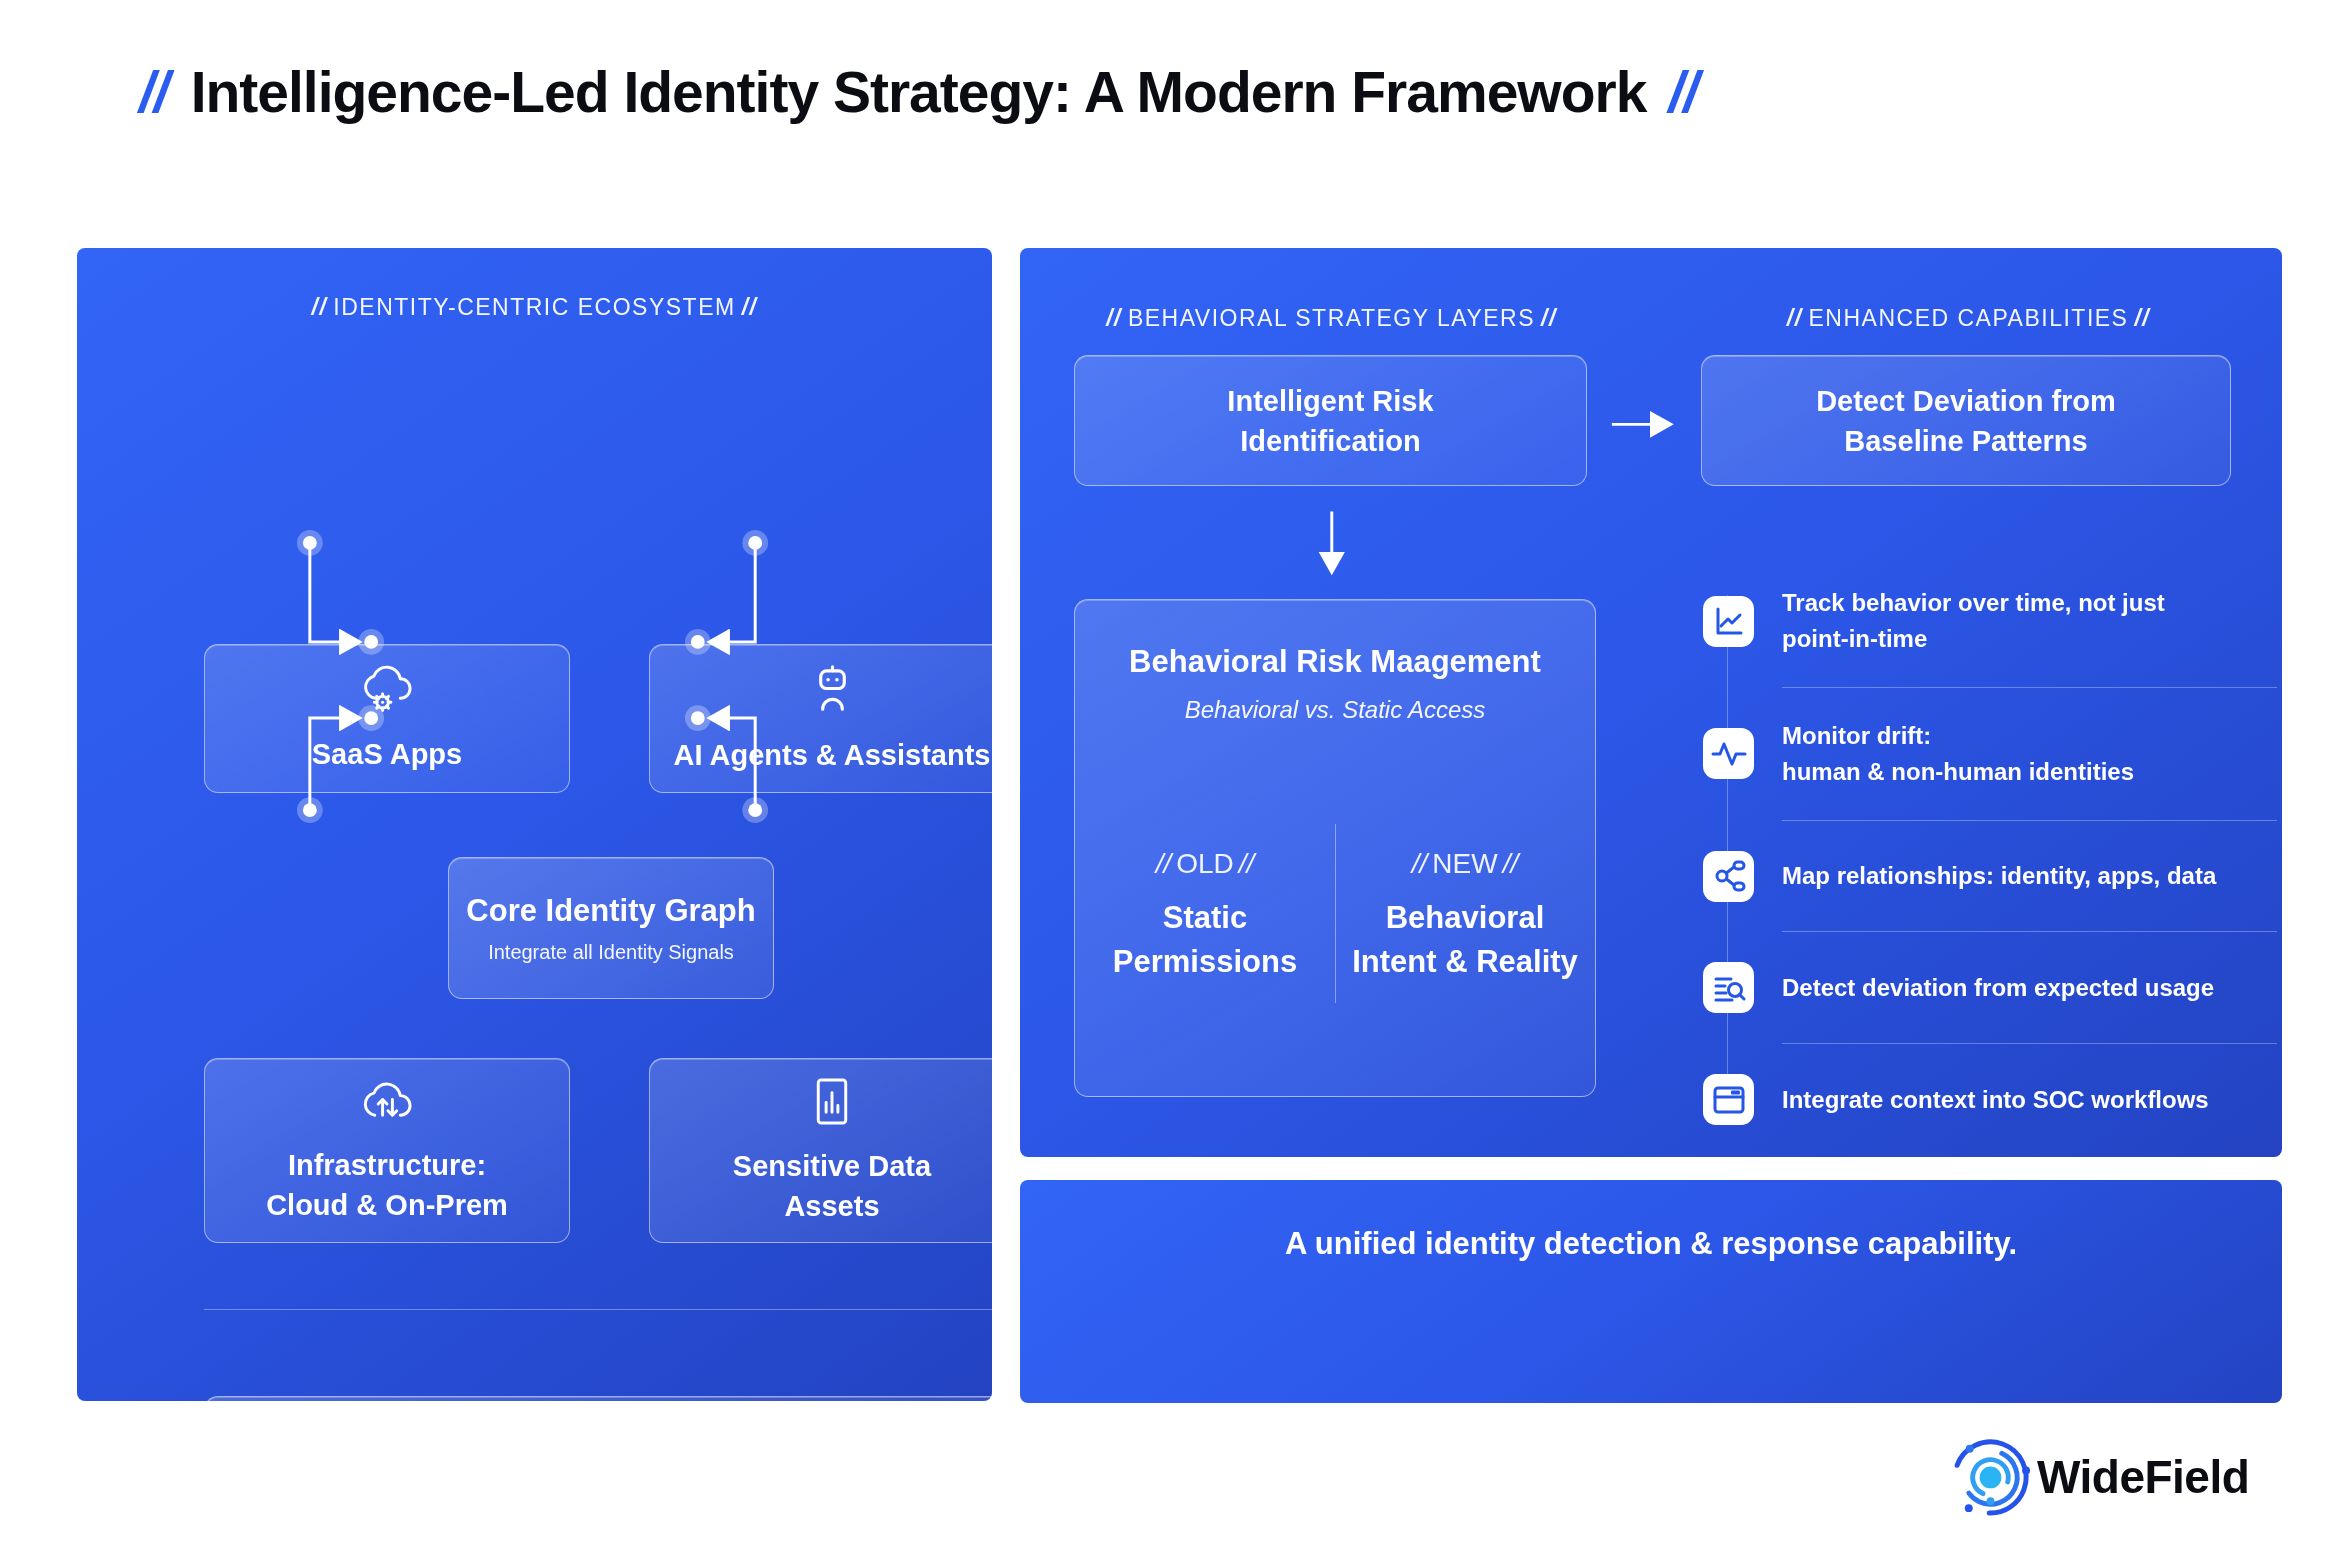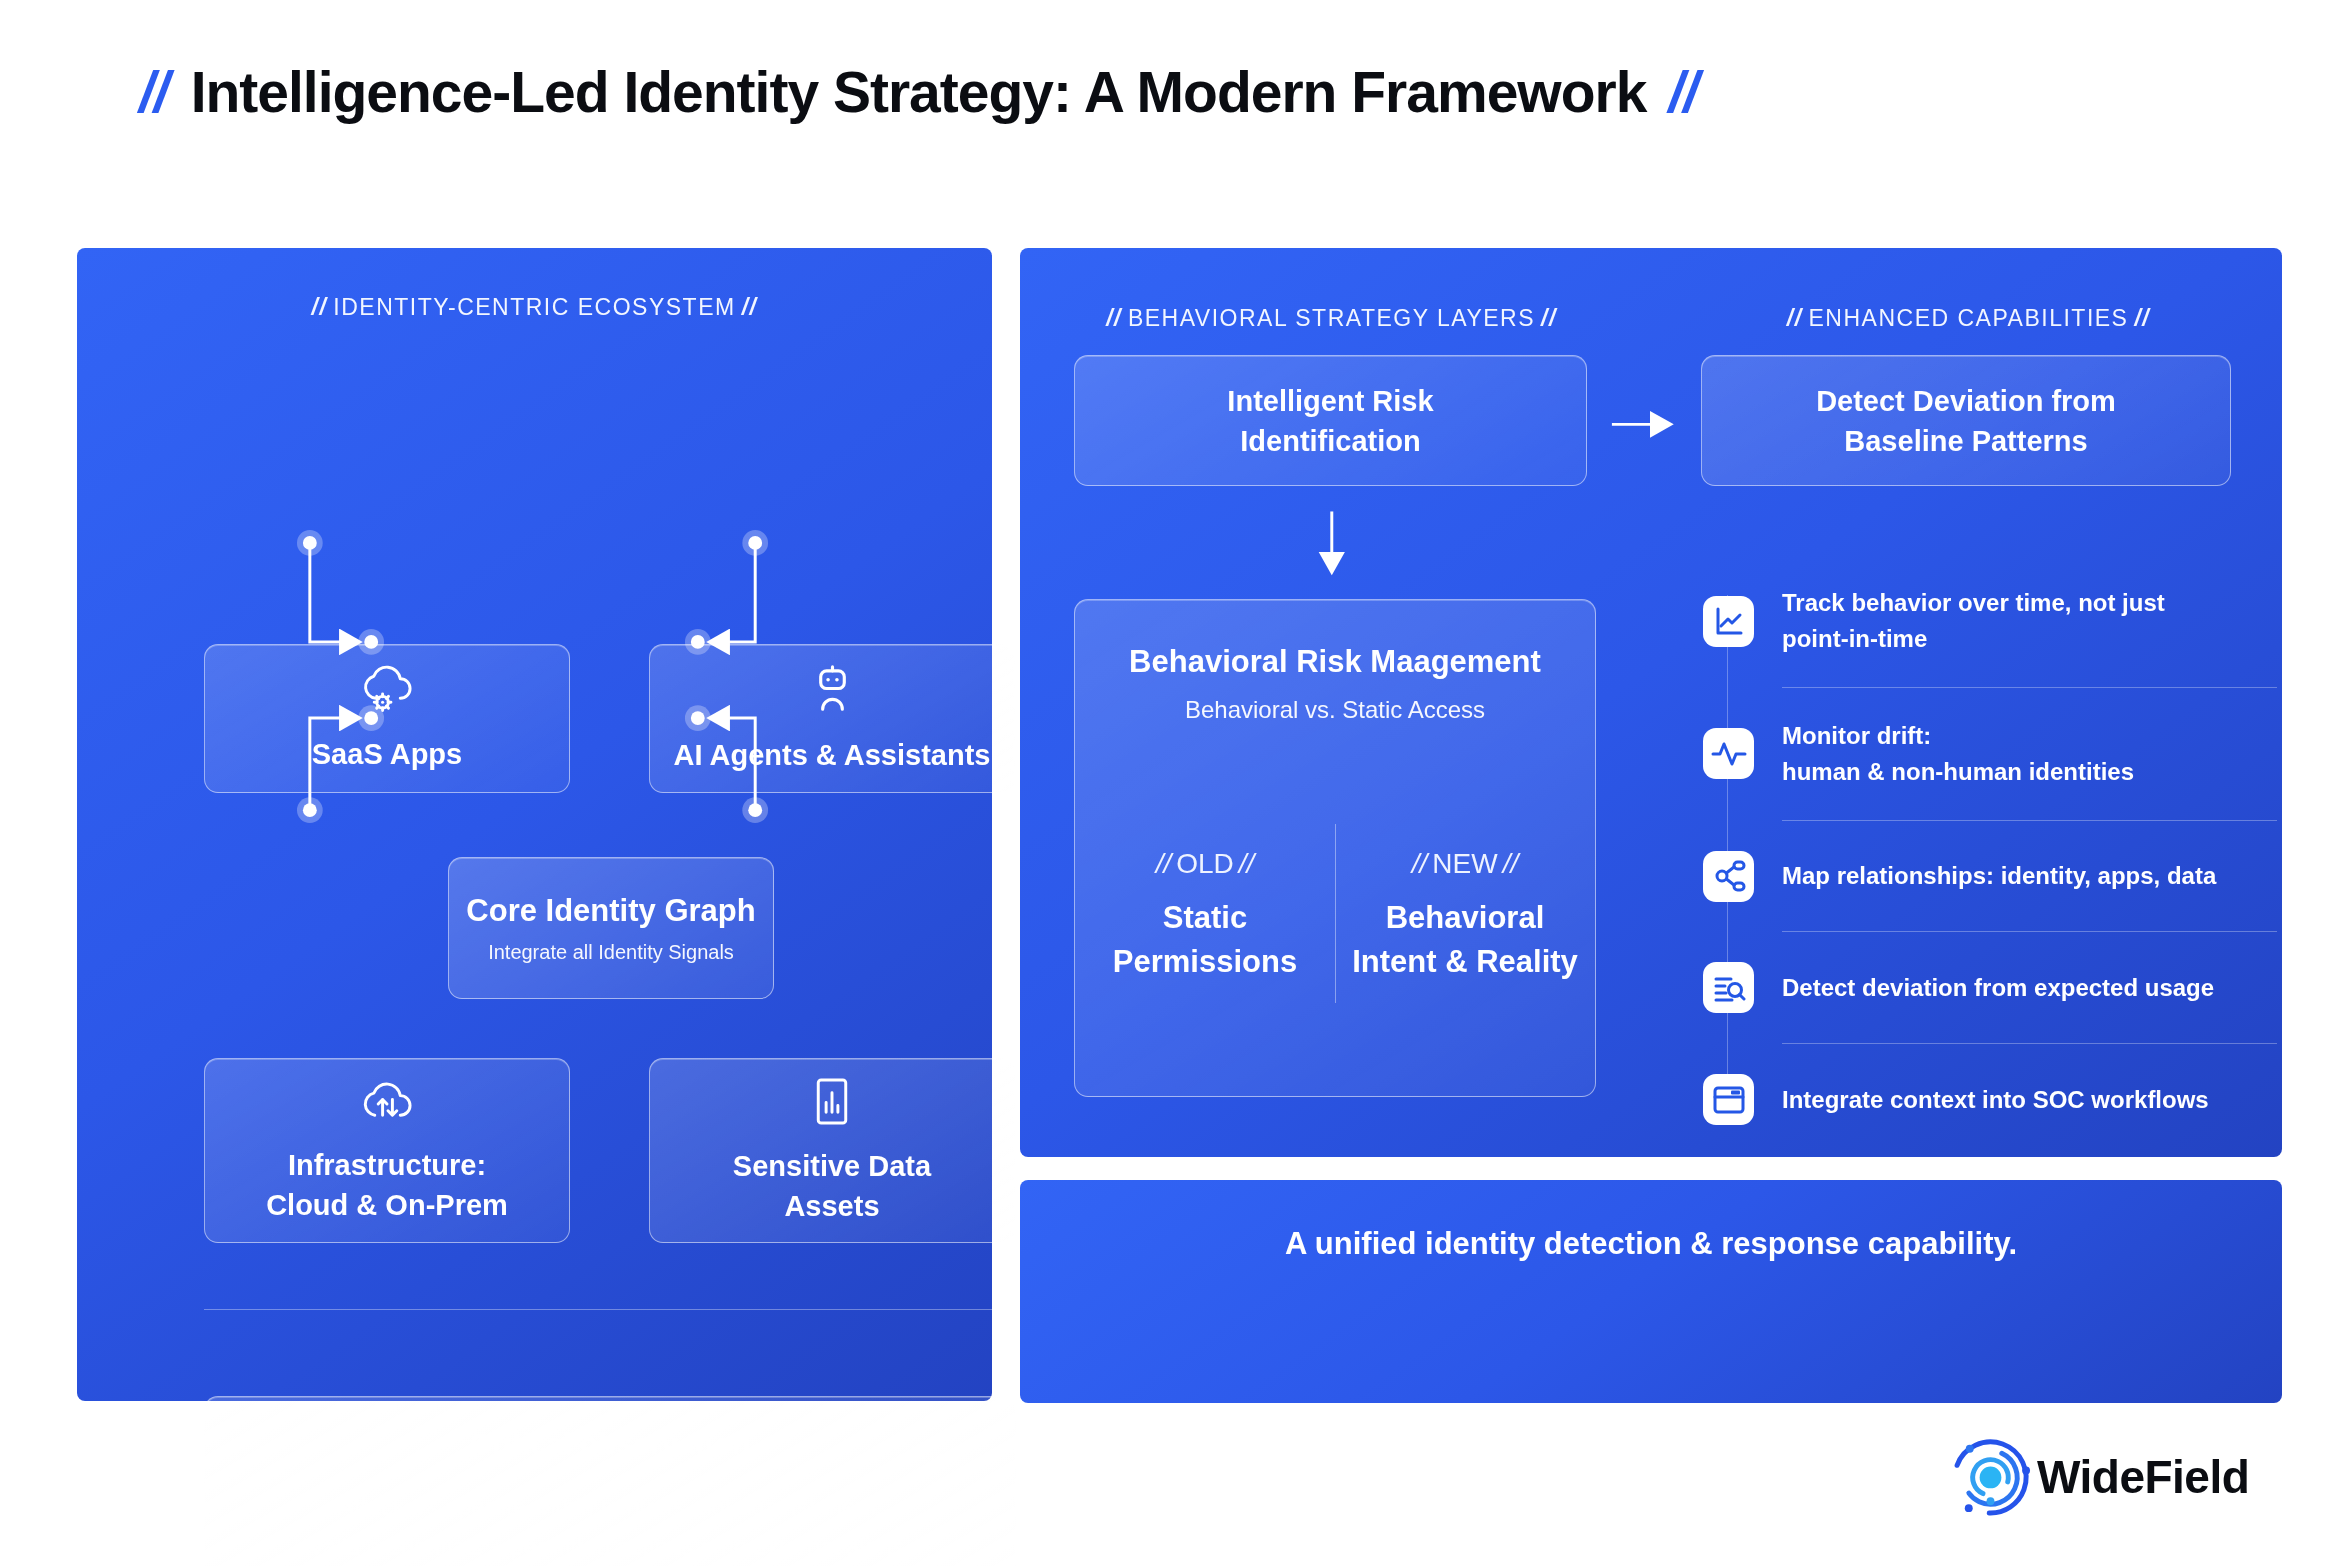--- a/index.html
+++ b/index.html
@@ -56,21 +56,21 @@
   .obs-body  { margin-top:26px; font-size:24px; line-height:40px; color:rgba(255,255,255,0.96);
                white-space:pre-line; }
 
   .connectors { position:absolute; left:0; top:0; pointer-events:none; }
 
   
   .risk-box   { left:54px;  top:107px; width:513px; height:131px; }
   .detect-box { left:681px; top:107px; width:530px; height:131px; }
   .mgmt-box   { left:54px;  top:351px; width:522px; height:498px; justify-content:flex-start; padding-top:44px; }
   .mgmt-title { font-size:31px; font-weight:700; }
-  .mgmt-sub   { margin-top:16px; font-size:24px; font-weight:400; color:rgba(255,255,255,0.95); }
+  .mgmt-sub   { margin-top:16px; font-size:24px; font-weight:400; color:rgba(255,255,255,0.95);font-style:italic; }
   .cols { position:absolute; left:0; top:248px; width:100%; display:flex; }
   .col  { flex:1; text-align:center; }
   .col-tag { font-size:28px; font-weight:500; color:#eef3ff; margin-bottom:16px; }
   .col-tag .slash-sm { font-style:italic; padding:0 5px; }
   .col-label { font-size:31px; font-weight:700; line-height:44px; white-space:pre-line; }
   .col-divider { position:absolute; left:50%; top:224px; width:1px; height:179px;
                  background:rgba(255,255,255,0.4); }
 
   
   .cap-vline { position:absolute; left:707px; top:347px; width:1px; height:525px;

